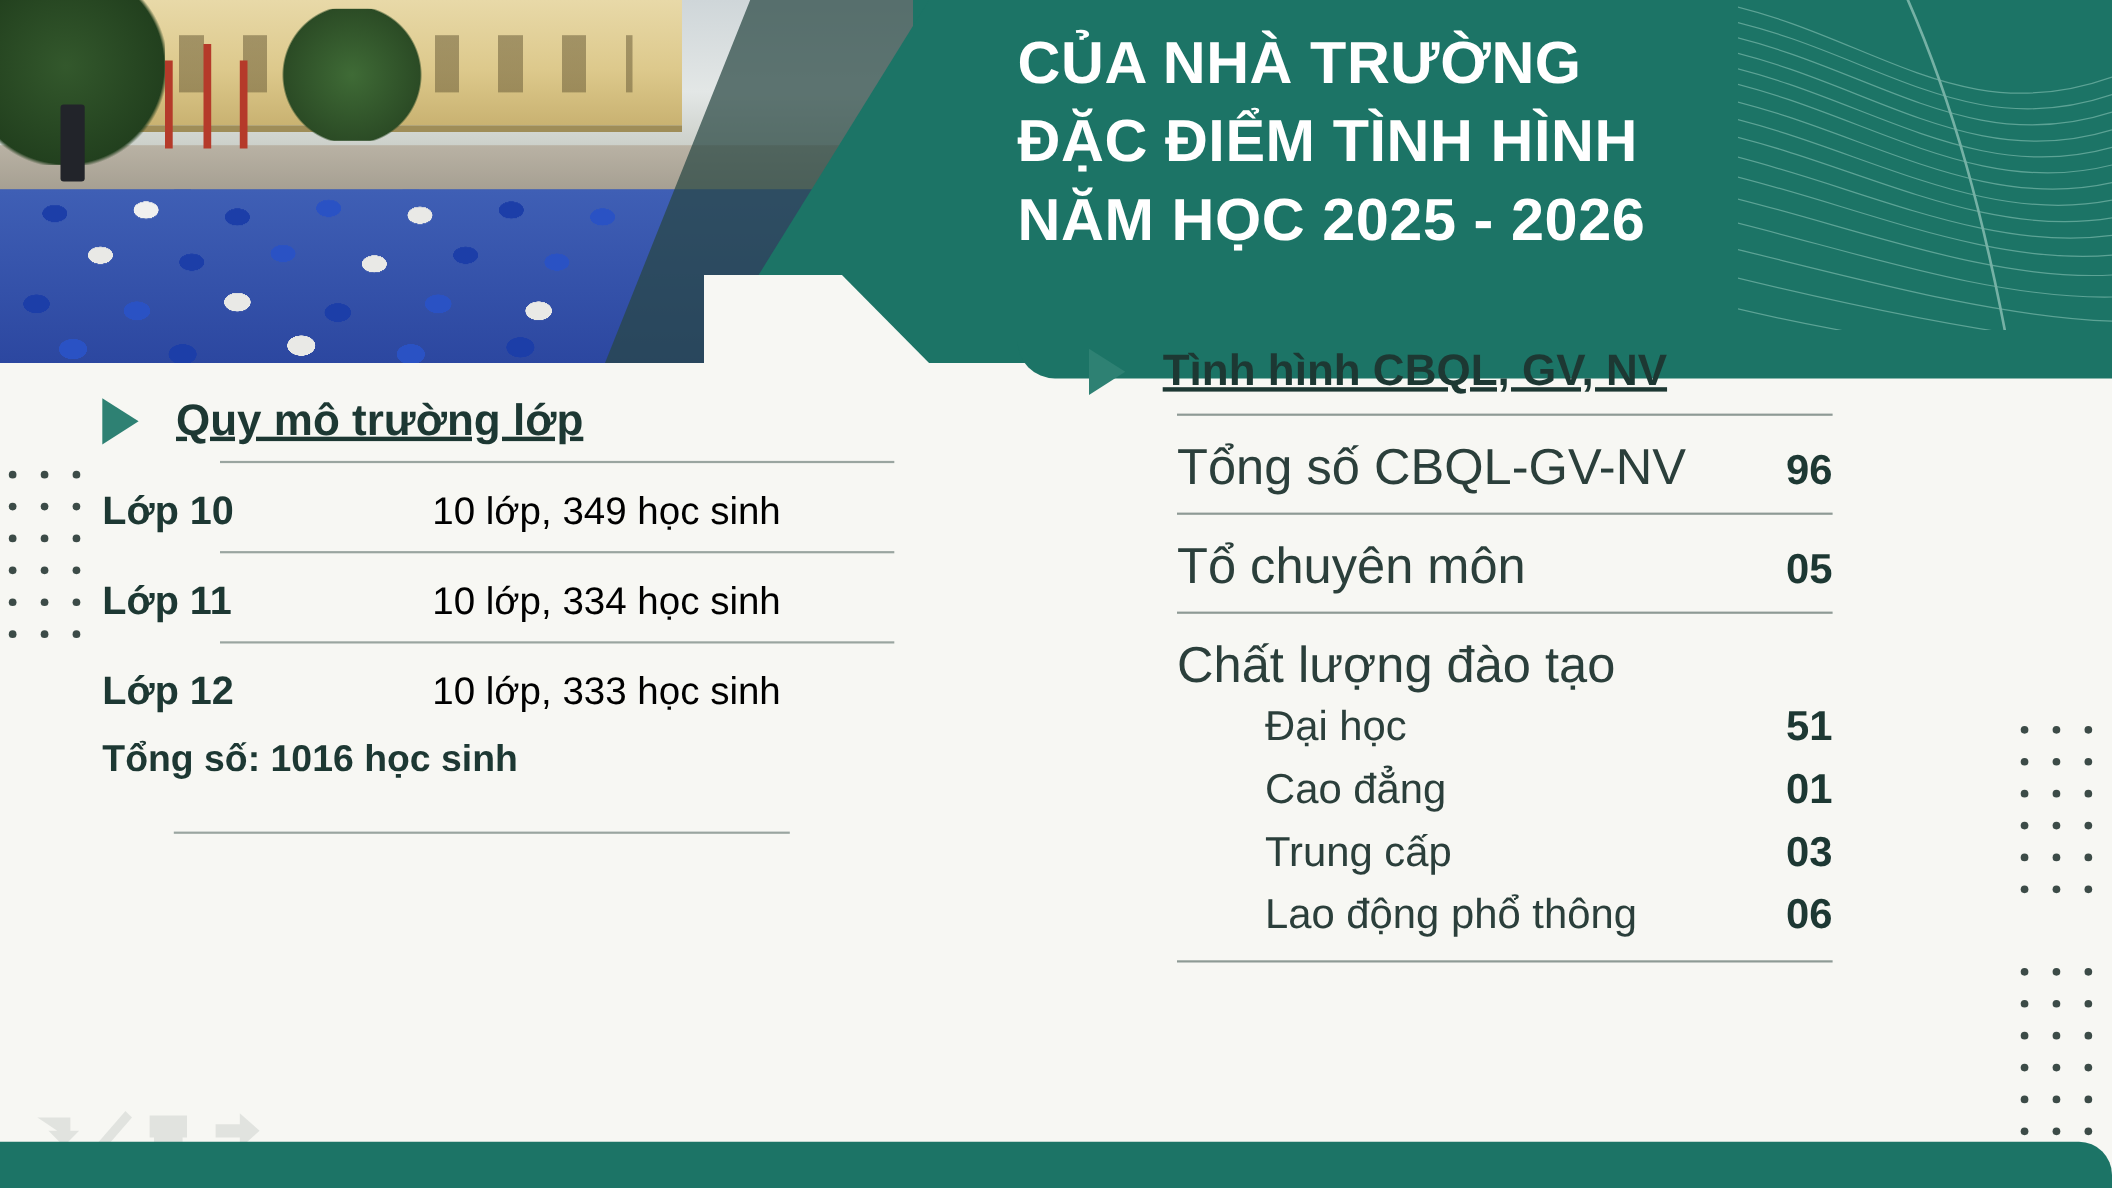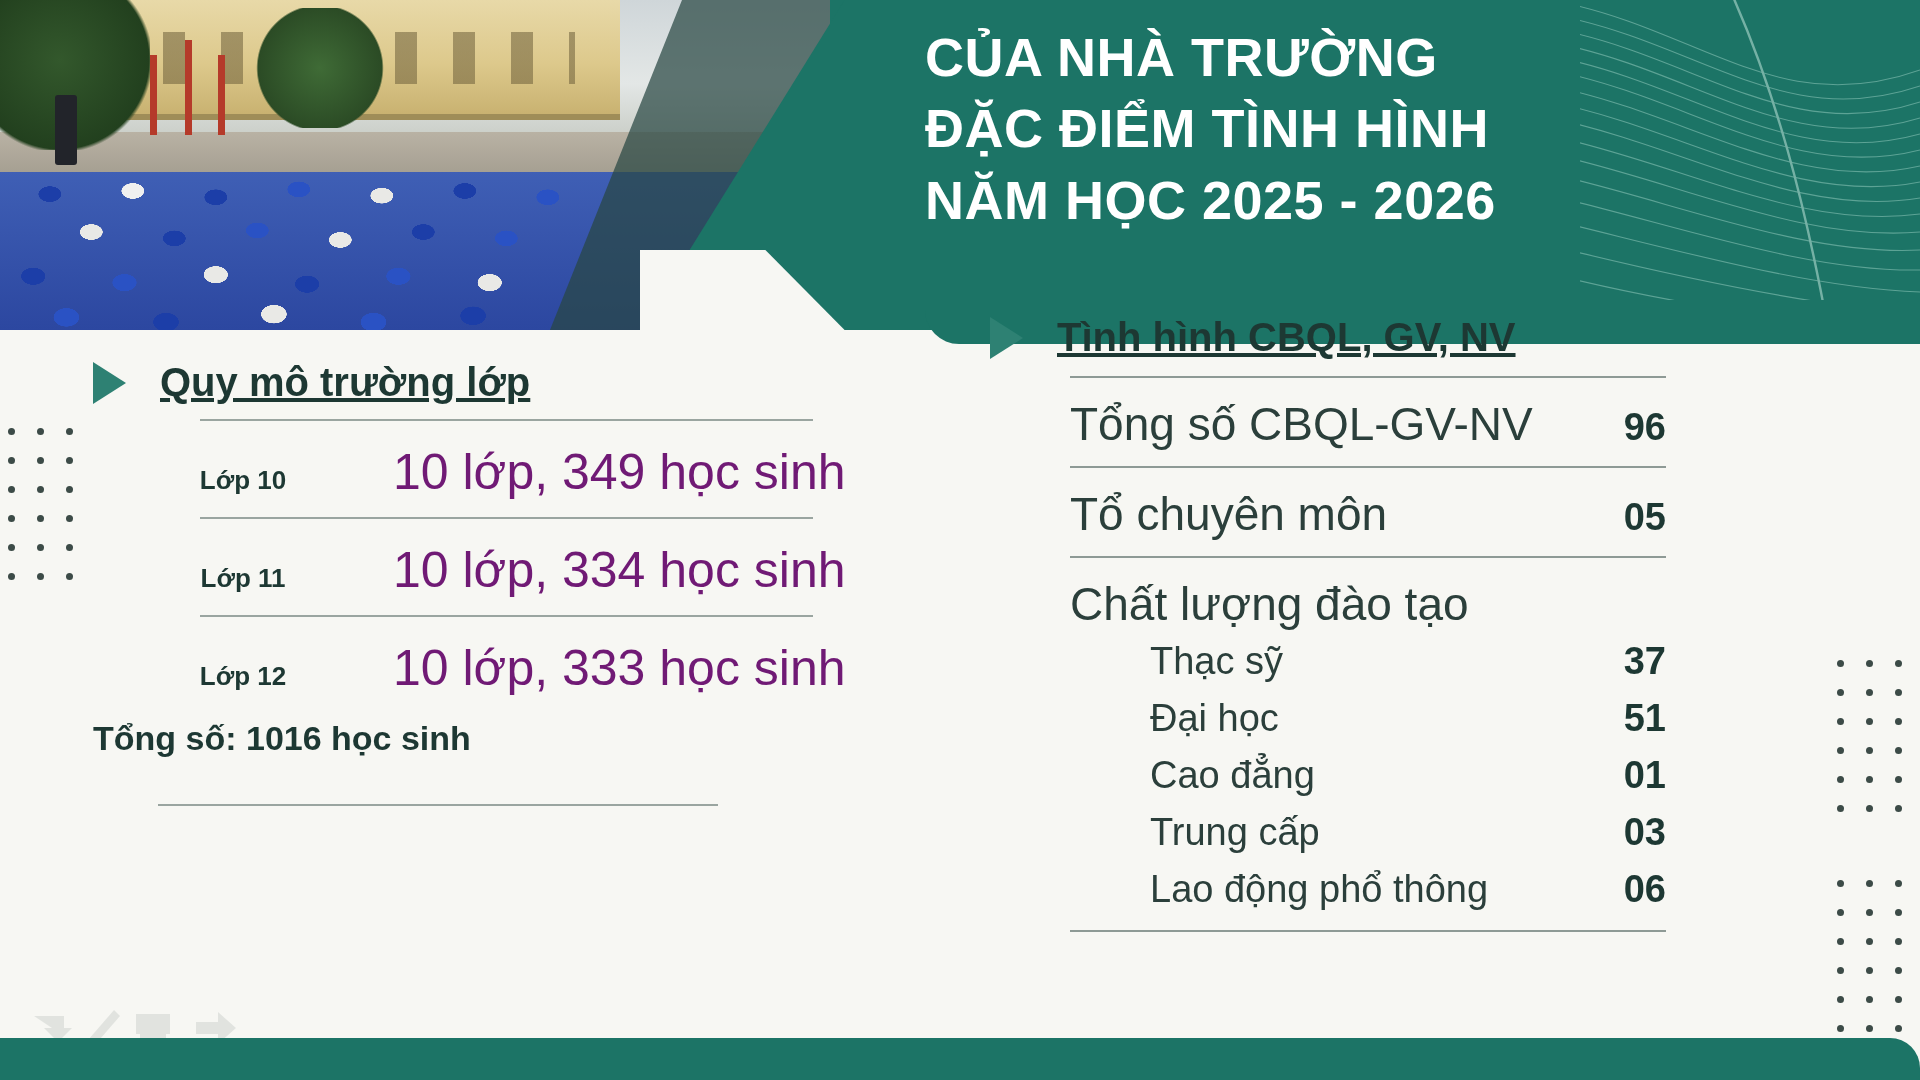--- a/index.html
+++ b/index.html
@@ -150,24 +150,24 @@
 
   
   #left-panel{ position:absolute; left:93px; top:30px; width:720px; }
   #left-panel .rule-head{
     height:2px; background:#9aa5a0; margin:14px 0 0 107px; width:613px;
   }
   .row{
     display:flex; align-items:baseline; padding:22px 0 16px 0;
   }
   .row .lbl{
-    font-size:26px; font-weight:bold; color:#1d3833; width:300px; flex:0 0 auto;text-align:center;
+    font-size:36px; font-weight:bold; color:#1d3833; width:300px; flex:0 0 auto;
   }
   .row .val{
-    font-size:50px; color:#701a75; white-space:nowrap;
+    font-size:35px; color:#000000; white-space:nowrap;
   }
   #left-panel .rule{
     height:2px; background:#9aa5a0; margin-left:107px; width:613px;
   }
   #total-row{
     font-size:34px; font-weight:bold; color:#1d3833;
     padding:6px 0 0 0; white-space:nowrap;
   }
   #left-bottom-rule{
     height:2px; background:#9aa5a0; margin:46px 0 0 65px; width:560px;
@@ -316,24 +316,20 @@
 
     <div class="rrow">
       <span class="rlbl">Tổ chuyên môn</span>
       <span class="rnum">05</span>
     </div>
     <div class="rule"></div>
 
     <div class="group-title">Chất lượng đào tạo</div>
 
     <div class="sub">
-      <span class="rlbl">Thạc sỹ</span>
-      <span class="rnum">37</span>
-    </div>
-    <div class="sub">
       <span class="rlbl">Đại học</span>
       <span class="rnum">51</span>
     </div>
     <div class="sub">
       <span class="rlbl">Cao đẳng</span>
       <span class="rnum">01</span>
     </div>
     <div class="sub">
       <span class="rlbl">Trung cấp</span>
       <span class="rnum">03</span>

